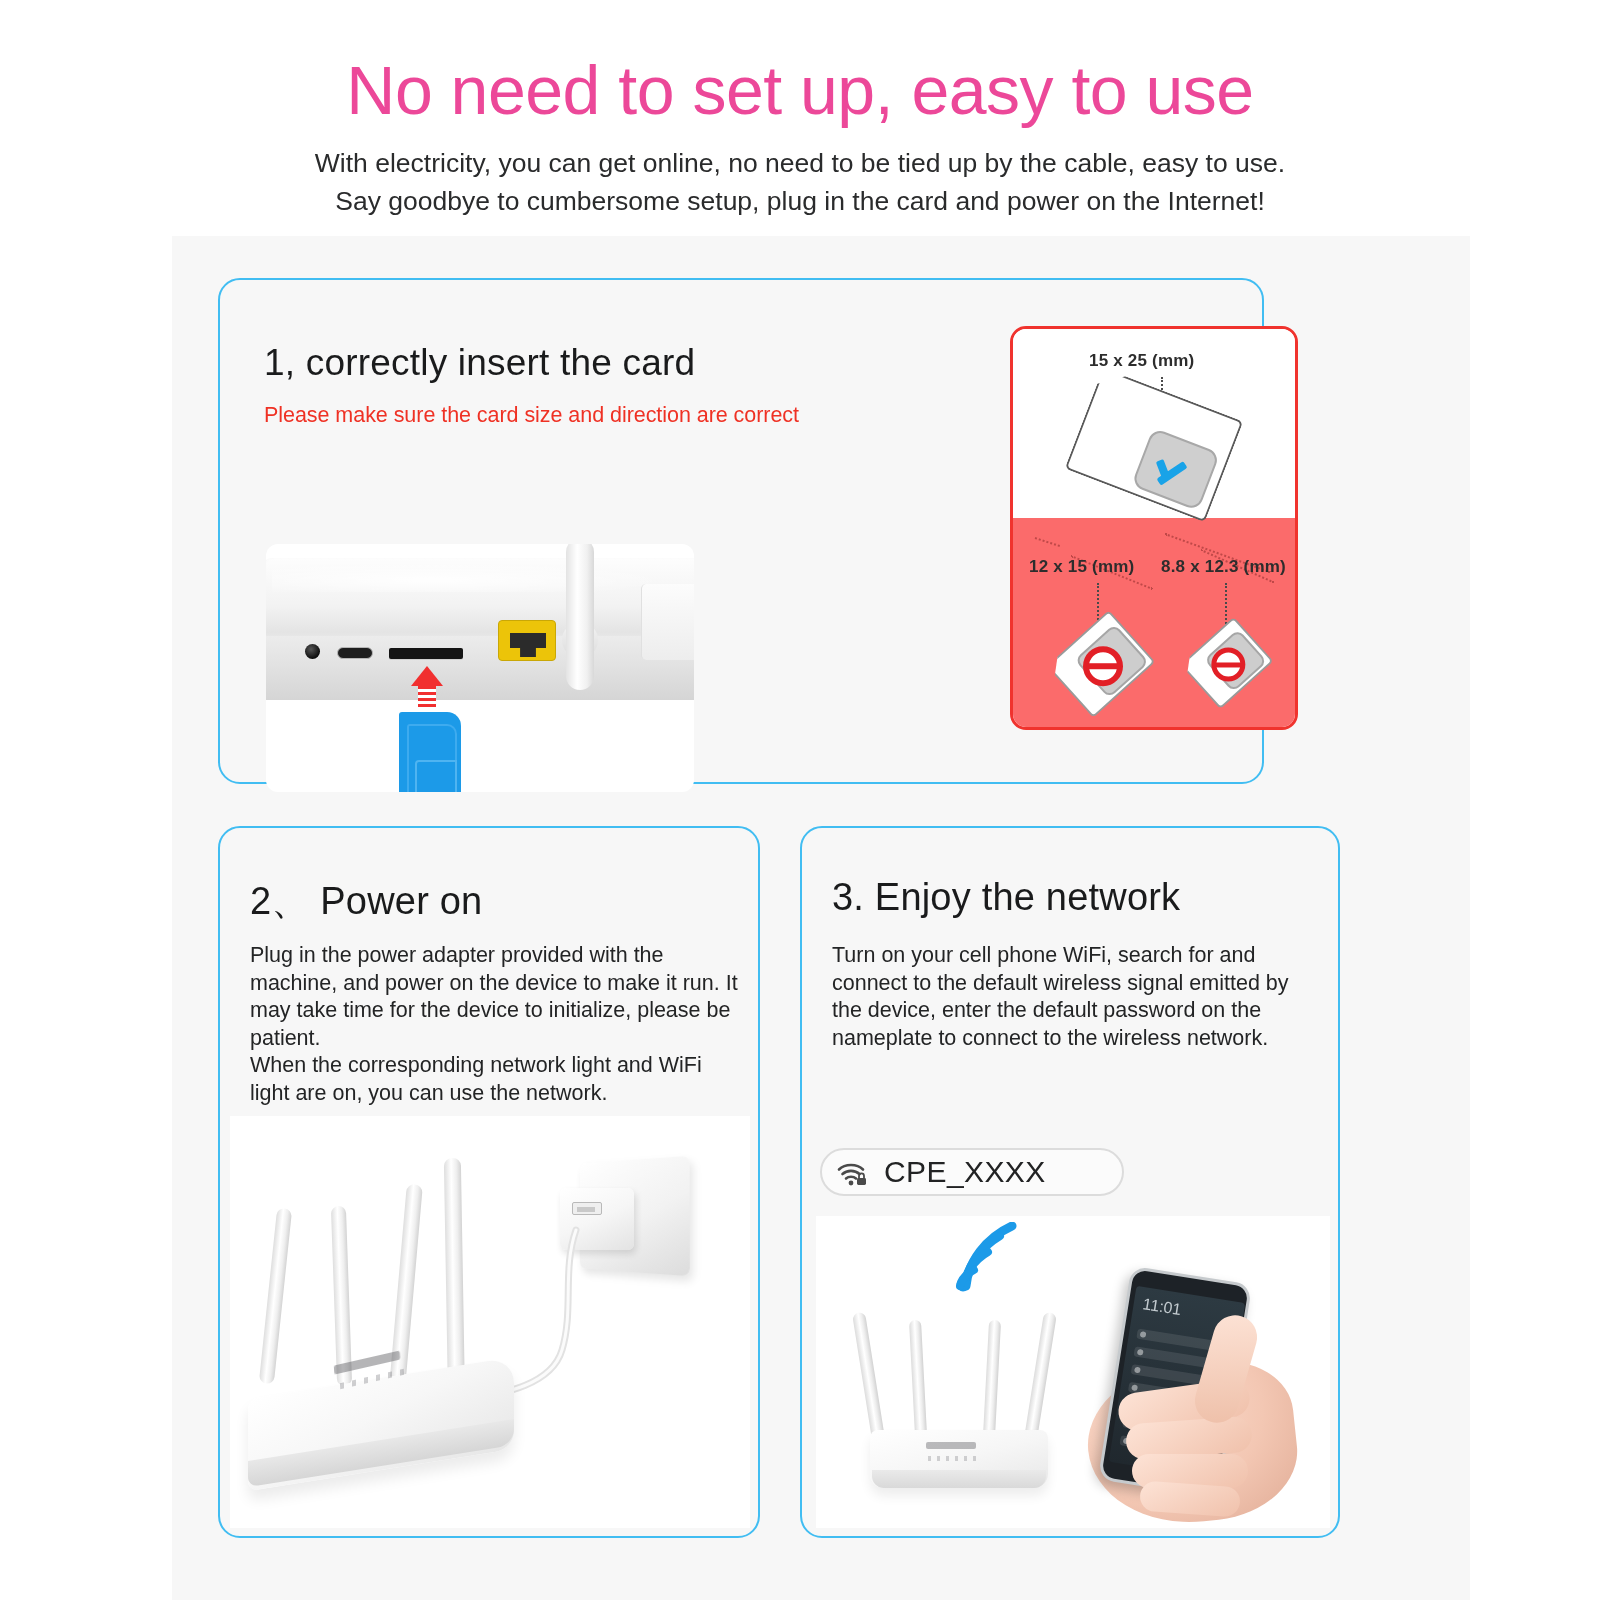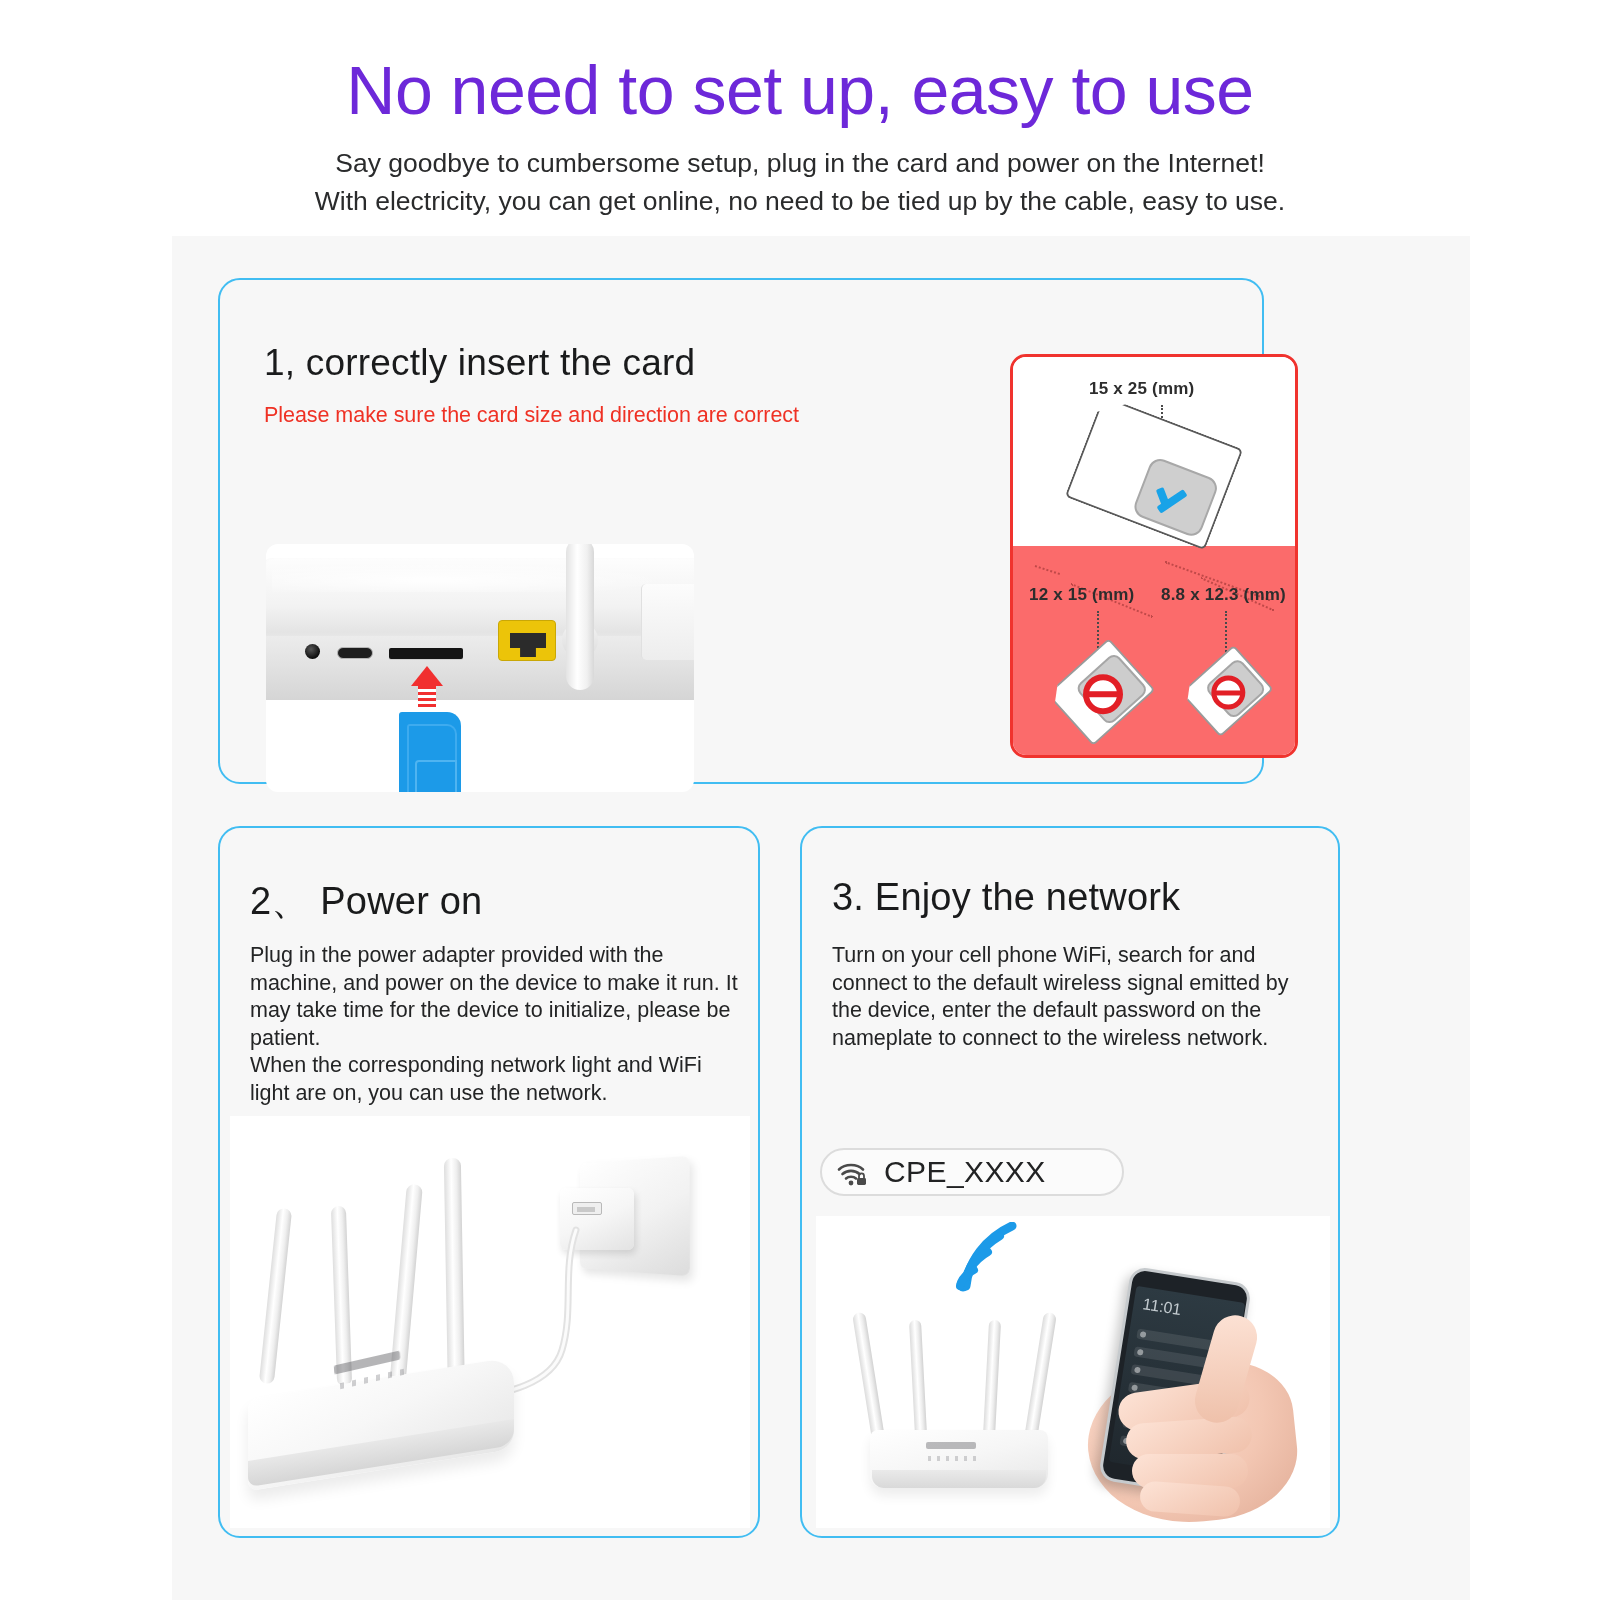--- a/index.html
+++ b/index.html
@@ -24,21 +24,21 @@
     position: absolute;
     left: 0;
     top: 0;
     width: 1600px;
     text-align: center;
   }
   .header-title {
     font-size: 68px;
     line-height: 1.0;
     font-weight: 400;
-    color: #6d28d9;
+    color: #ec4899;
     letter-spacing: -0.5px;
     padding-top: 56px;
     white-space: nowrap;
   }
   .header-sub {
     font-size: 26.5px;
     line-height: 1.42;
     color: #2a2b2c;
     padding-top: 21px;
     font-weight: 400;
@@ -226,21 +226,20 @@
 
   
   .size-diagram {
     position: absolute;
     left: 790px; top: 46px;
     width: 288px; height: 404px;
     border: 3px solid #f0332e;
     border-radius: 16px;
     overflow: hidden;
     background: #ffffff;
-    margin-top: 28px;
   }
   .sd-top { position: absolute; left:0; top:0; width:100%; height: 47.5%; background:#ffffff; }
   .sd-bot { position: absolute; left:0; top:47.5%; width:100%; height:52.5%; background:#fb6b6b; }
 
   .sd-label {
     position: absolute;
     font-size: 17px;
     font-weight: bold;
     color: #2d2d2d;
     white-space: nowrap;
@@ -593,22 +592,22 @@
   }
 </style>
 </head>
 <body>
 
 <div id="page">
 
   <div class="header">
     <div class="header-title">No need to set up, easy to use</div>
     <div class="header-sub">
+      <span>With electricity, you can get online, no need to be tied up by the cable, easy to use.</span>
       <span>Say goodbye to cumbersome setup, plug in the card and power on the Internet!</span>
-      <span>With electricity, you can get online, no need to be tied up by the cable, easy to use.</span>
     </div>
   </div>
 
   <div class="panel">
 
     <div class="card" id="card1">
       <div class="card-title">1, correctly insert the card</div>
       <div class="card-body">
         <p class="warn">Please make sure the card size and direction are correct</p>
       </div>

